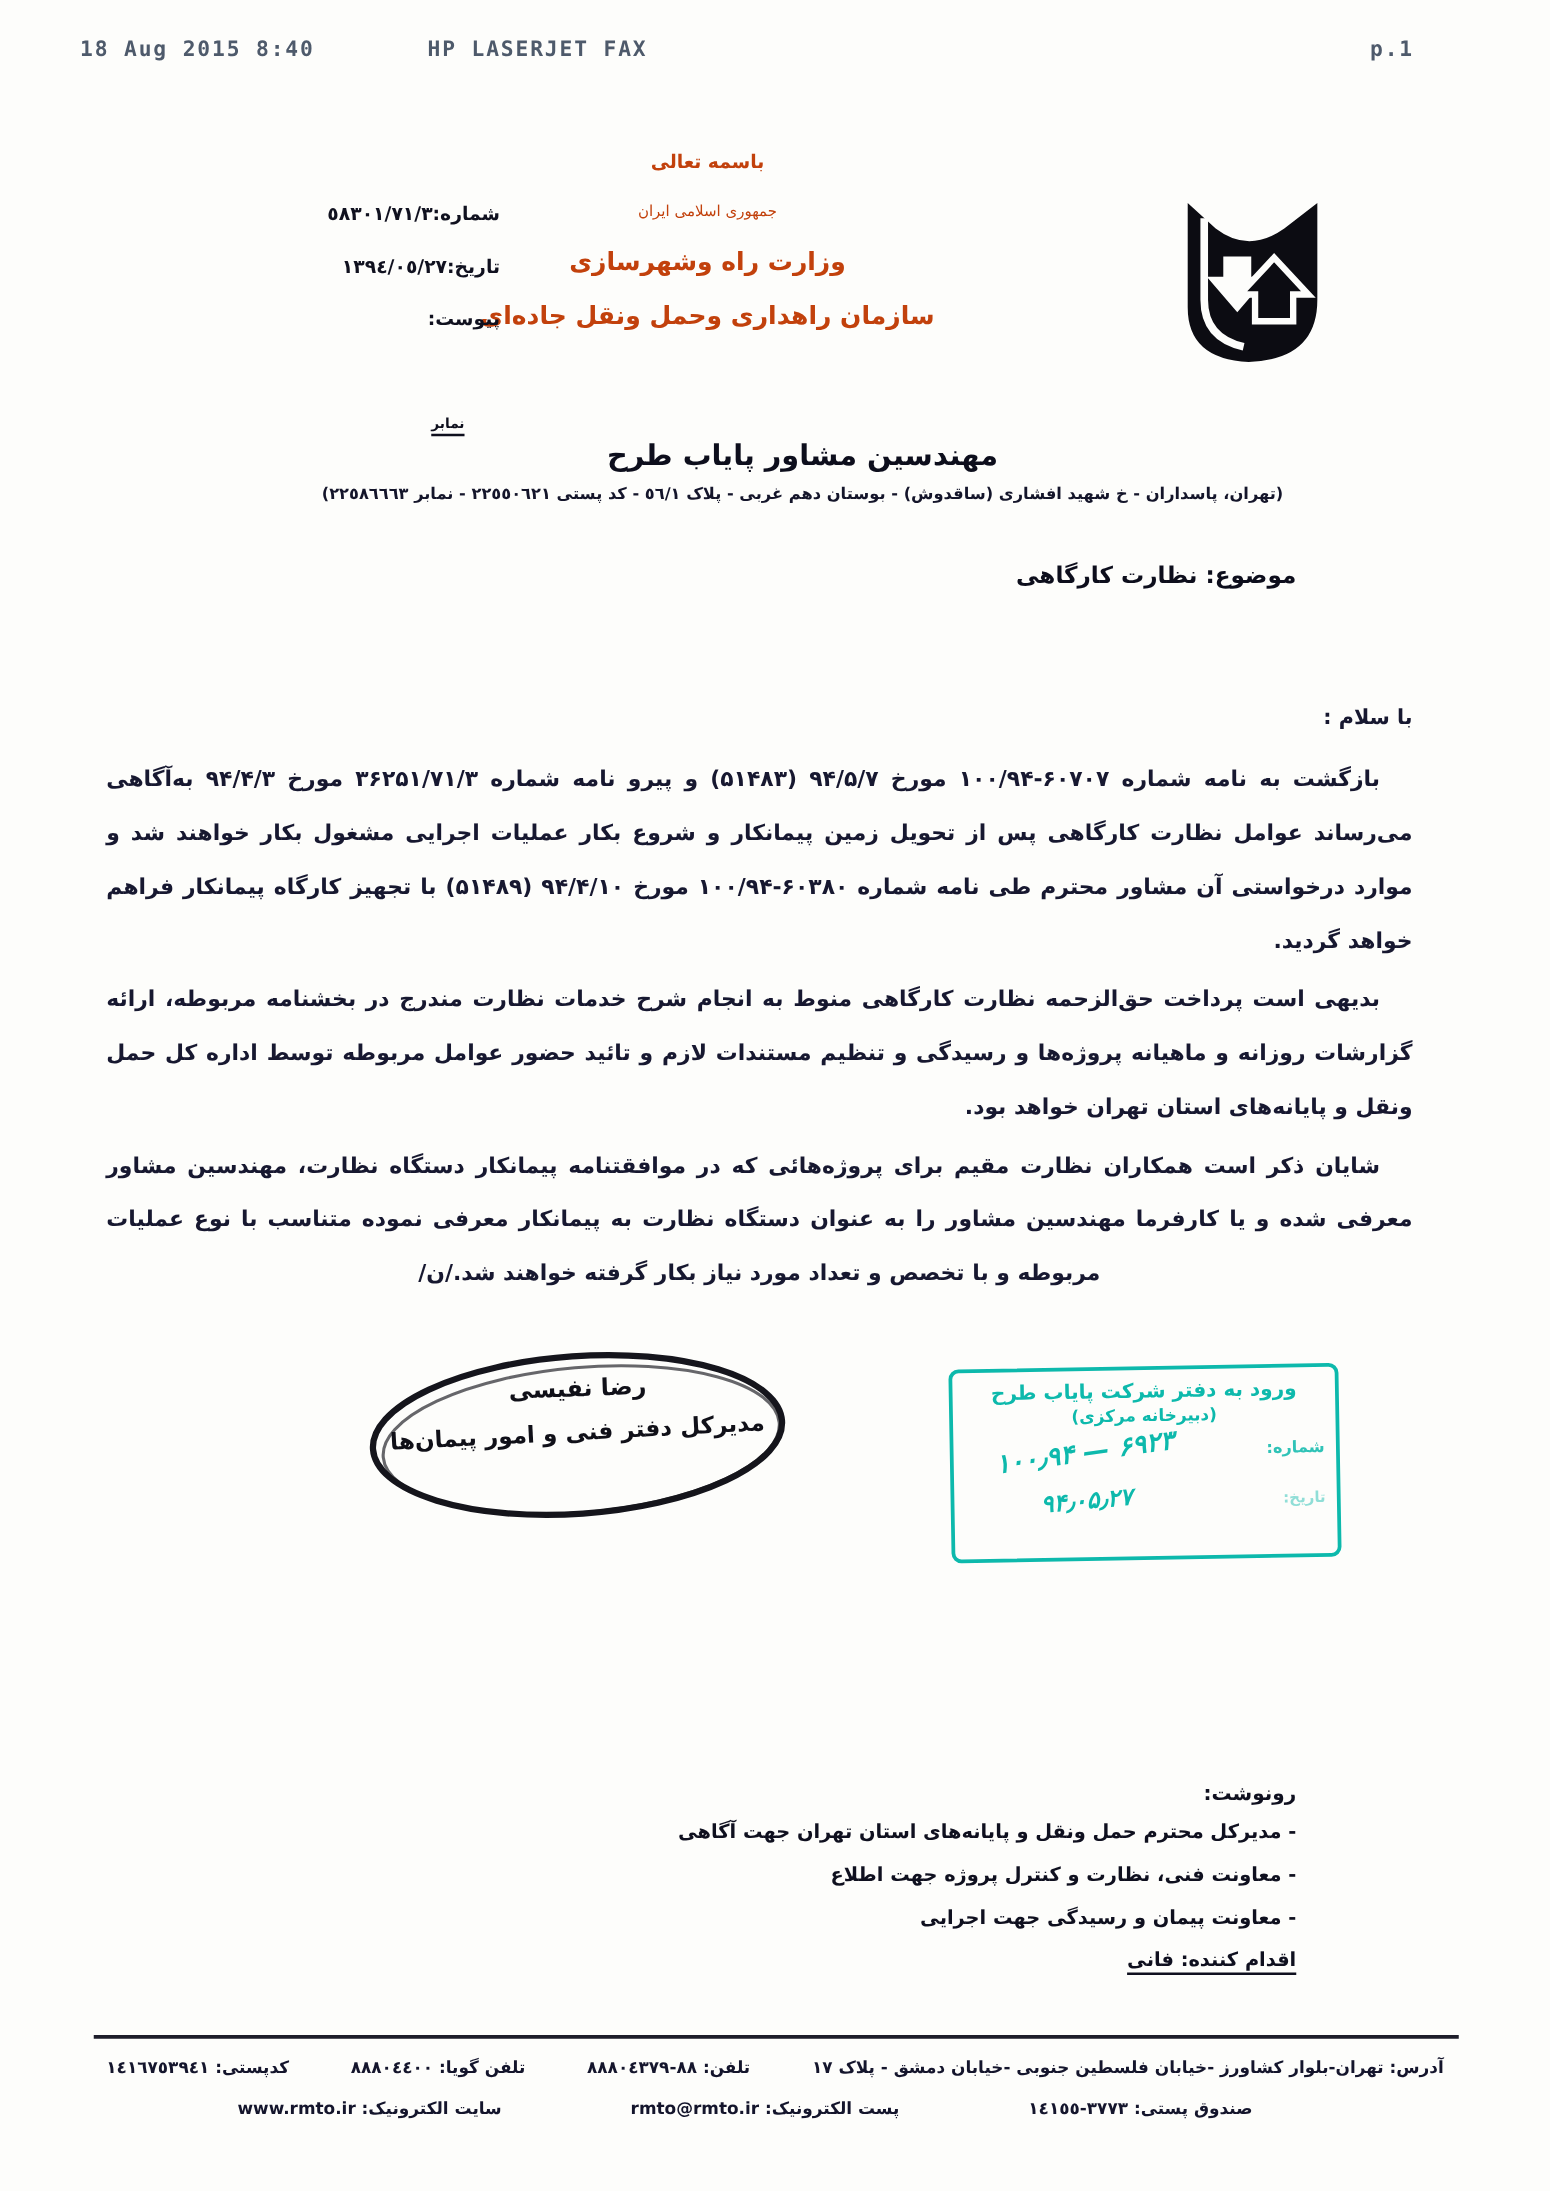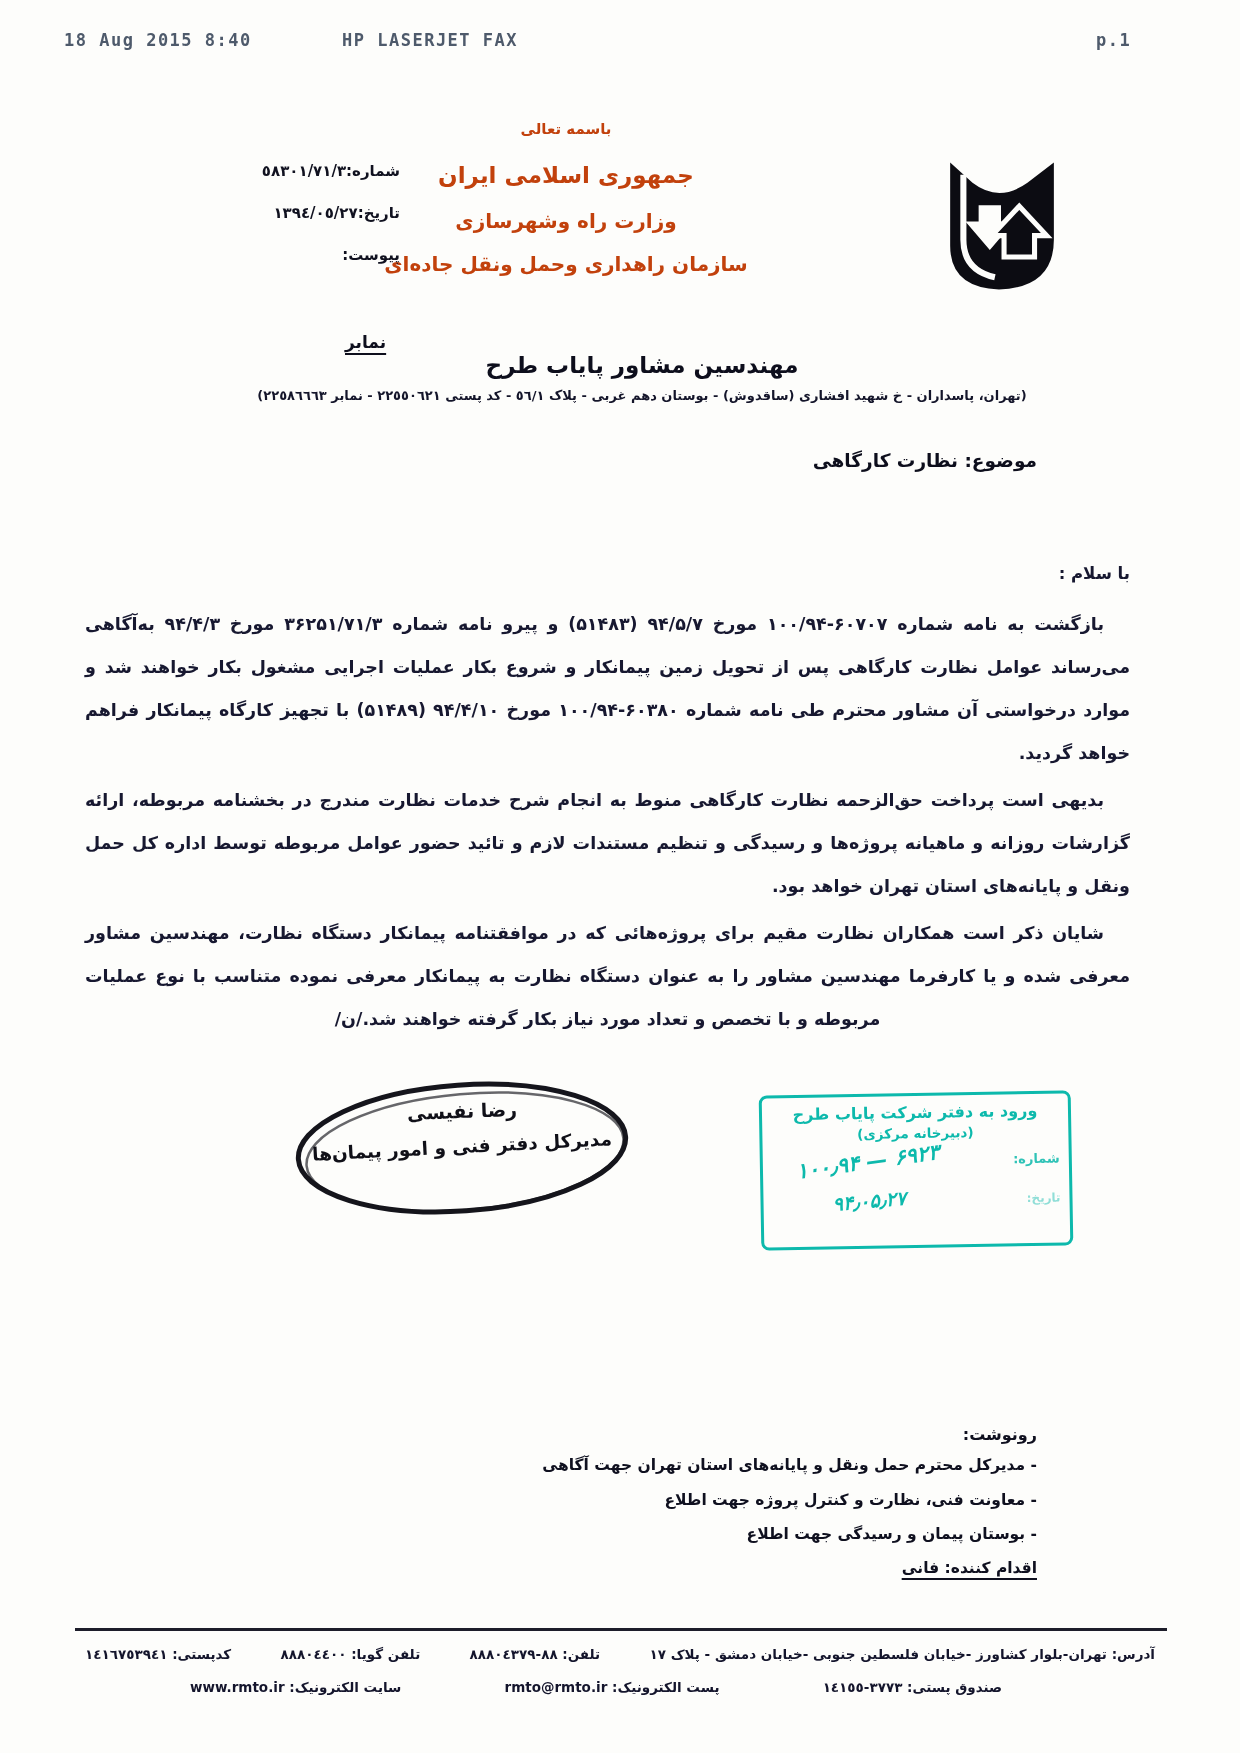--- a/index.html
+++ b/index.html
@@ -9,30 +9,30 @@
 
   
   .fax-line span{ position:absolute; top:30px; font-family:"DejaVu Sans Mono", monospace; font-size:17px; font-weight:bold; color:#4e5a6b; letter-spacing:1.5px;text-align:center; }
   .fax-datetime{ left:64px; }
   .fax-device{ left:342px; }
   .fax-pagenum{ left:1096px; }
 
   
   .lh-center{ position:absolute; top:120px; left:356px; width:420px; text-align:center; direction:rtl; color:#c2410c; }
   .lh-invocation{ font-size:15px; font-weight:700; margin-bottom:24px; }
-  .lh-country{ font-size:23px; font-weight:700; margin-bottom:21px; }
+  .lh-country{ font-size:12px; font-weight:400; margin-bottom:21px; }
   .lh-ministry{ font-size:20px; font-weight:800; margin-bottom:19px; }
   .lh-org{ font-size:20px; font-weight:800; }
 
   .lh-meta{ position:absolute; top:162px; left:205px; width:195px; direction:rtl; text-align:right; font-size:15px; font-weight:700; color:#10111f; }
   .meta-row{ margin-bottom:24px; white-space:nowrap; }
 
   .logo{ position:absolute; top:158px; left:940px; width:122px; height:138px; }
 
-  .fax-label{ position:absolute; top:332px; left:345px; font-size:17px; font-weight:800; direction:rtl; text-decoration:underline; text-underline-offset:5px; text-decoration-thickness:2px; color:#0e0f1d; }
+  .fax-label{ position:absolute; top:332px; left:345px; font-size:11px; font-weight:800; direction:rtl; text-decoration:underline; text-underline-offset:5px; text-decoration-thickness:2px; color:#0e0f1d; }
 
   .recipient{ position:absolute; top:352px; right:203px; width:790px; direction:rtl; text-align:center; }
   .recipient-name{ font-size:23px; font-weight:800; color:#0d0e1c; }
   .recipient-address{ margin-top:10px; font-size:13px; font-weight:700; color:#14152a; }
 
   .subject{ position:absolute; top:450px; right:203px; direction:rtl; font-size:18.5px; font-weight:800; color:#0d0e1c; }
 
   .body-text{ position:absolute; top:552px; left:85px; width:1045px; direction:rtl; text-align:justify; font-size:17.5px; font-weight:700; line-height:43px; color:#171830; }
   .salutation{ font-size:16.5px; font-weight:800; margin-bottom:8px; }
   .body-text p{ text-indent:26px; margin-bottom:4px; }
@@ -142,21 +142,21 @@
     <div class="rs-row date">
       <span class="rs-label faint">تاریخ:</span>
       <span class="hand dt">۹۴٫۰۵٫۲۷</span>
     </div>
   </div>
 
   <div class="cc-block">
     <div class="cc-label">رونوشت:</div>
     <div class="cc-item">- مدیرکل محترم حمل ونقل و پایانه‌های استان تهران جهت آگاهی</div>
     <div class="cc-item">- معاونت فنی، نظارت و کنترل پروژه جهت اطلاع</div>
-    <div class="cc-item">- بوستان پیمان و رسیدگی جهت اطلاع</div>
+    <div class="cc-item">- معاونت پیمان و رسیدگی جهت اجرایی</div>
     <div><span class="cc-handler">اقدام کننده: فانی</span></div>
   </div>
 
   <div class="footer-rule"></div>
   <div class="footer-row footer-row1">
     <span>آدرس: تهران-بلوار کشاورز -خیابان فلسطین جنوبی -خیابان دمشق - پلاک ١٧</span>
     <span>تلفن: ٨٨-٨٨٨٠٤٣٧٩</span>
     <span>تلفن گویا: ٨٨٨٠٤٤٠٠</span>
     <span>کدپستی: ١٤١٦٧٥٣٩٤١</span>
   </div>

